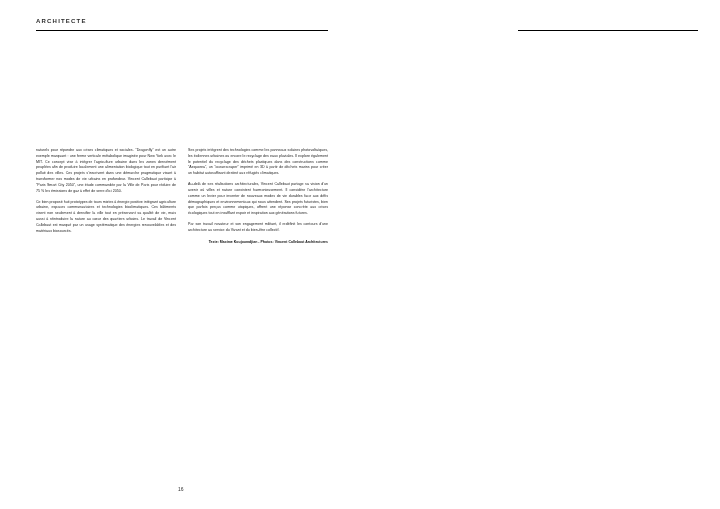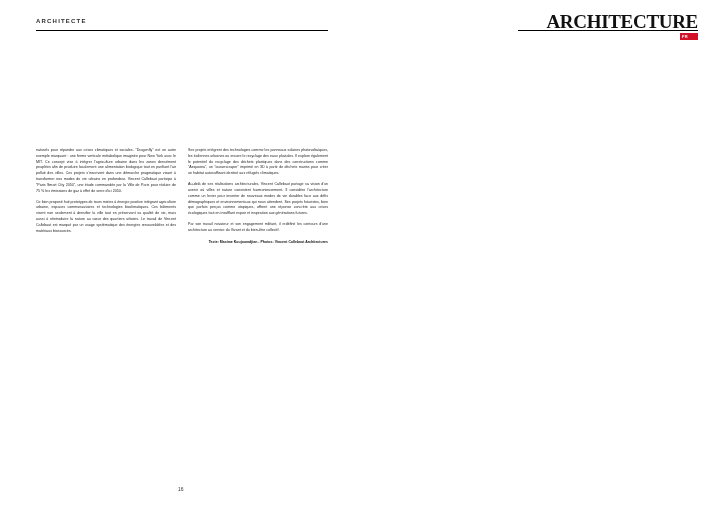--- a/index.html
+++ b/index.html
@@ -142,23 +142,17 @@
         <p>Au-delà de ses réalisations architecturales, Vincent Callebaut partage sa vision d'un avenir où villes et nature coexistent harmonieusement. Il considère l'architecture comme un levier pour inventer de nouveaux modes de vie durables face aux défis démographiques et environnementaux qui nous attendent. Ses projets futuristes, bien que parfois perçus comme utopiques, offrent une réponse concrète aux crises écologiques tout en insufflant espoir et inspiration aux générations futures.</p>
         <p>Par son travail novateur et son engagement militant, il redéfinit les contours d'une architecture au service du Vivant et du bien-être collectif.</p>
         <div class="credit">Texte: Maxime Koujoumdjian - Photos: Vincent Callebaut Architectures</div>
       </div>
     </div>
 
     <div class="folio folio-left">16</div>
   </div>
 
   <div class="page-right">
-    <div class="masthead">
-      <div class="masthead-word">ARCHITECTURE</div>
-      <div class="masthead-accent">
-        <span>FR</span>
-      </div>
-    </div>
     <div class="rule-right"></div>
 
   </div>
 
 </div>
 
 </body></html>

